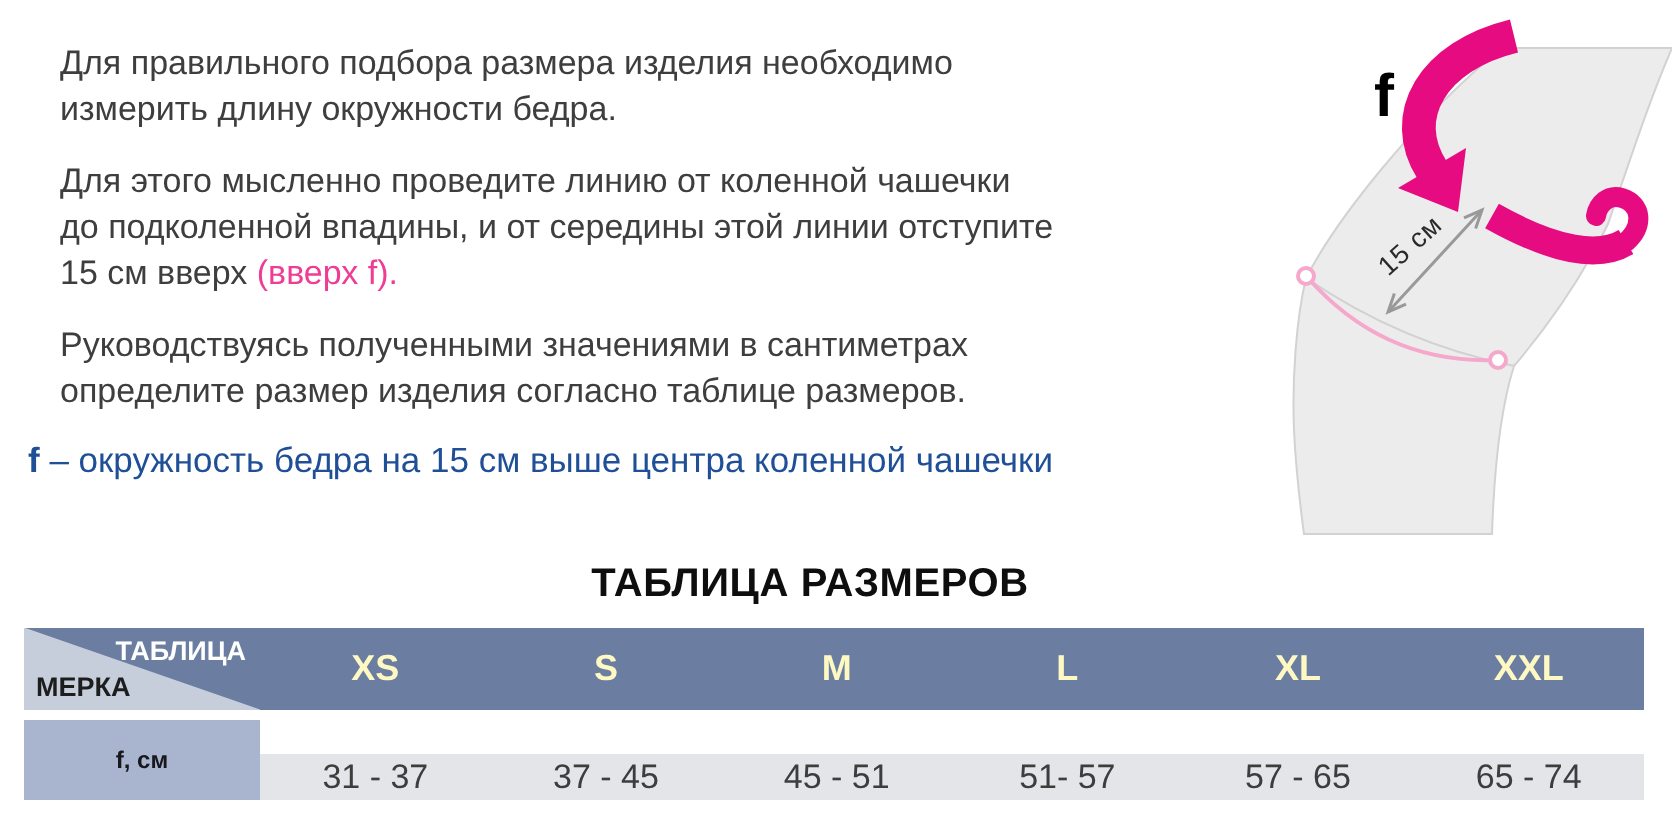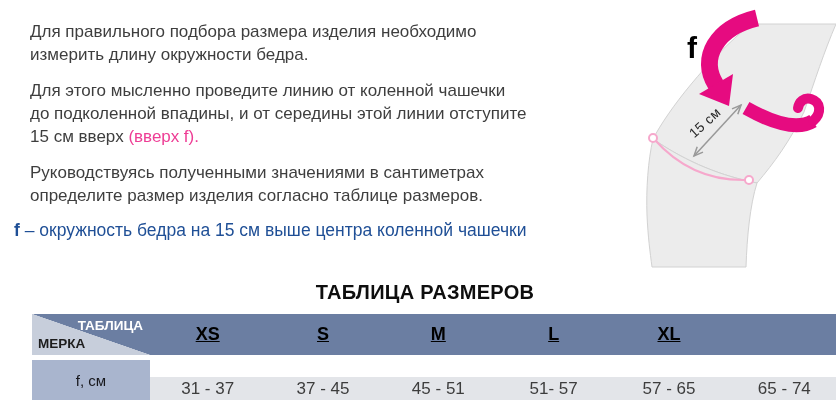--- a/index.html
+++ b/index.html
@@ -39,21 +39,20 @@
     top: 0;
     width: 236px;
     height: 290px;
   }
   
   .table-wrap {
     position: absolute;
     left: 0;
     top: 281px;
     width: 836px;
-    padding-left: 20px;
   }
   .table-title {
     width: 810px;
     text-align: center;
     font-weight: bold;
     font-size: 20px;
     letter-spacing: 0.3px;
     color: #0e0e0e;
   }
   .size-table {
@@ -84,38 +83,37 @@
     left: 6px;
     color: #1d1d1d;
     font-weight: bold;
     font-size: 13.5px;
     margin-top: 27px;
   }
   .size-cell {
     display: flex;
     align-items: center;
     justify-content: center;
-    color: #000000;
+    color: #fef9c3;
     font-weight: bold;
     font-size: 18px;
-    text-decoration: underline;
   }
   .tbody {
     display: grid;
     grid-template-columns: 118px repeat(6, 1fr);
     height: 40px;
     margin-top: 5px;
   }
   .row-label {
     background: #a9b5ce;
     display: flex;
     align-items: center;
     justify-content: center;
-    font-weight: normal;
-    font-size: 15px;
+    font-weight: bold;
+    font-size: 12px;
     color: #17171c;
   }
   .val-cell {
     background: #e3e5e9;
     display: flex;
     align-items: center;
     justify-content: center;
     font-size: 17px;
     color: #3d3d3d;
     margin-top: 17px;
@@ -175,20 +173,21 @@
       <div class="thead">
         <div class="corner">
           <span class="corner-top">ТАБЛИЦА</span>
           <span class="corner-bottom">МЕРКА</span>
         </div>
         <div class="size-cell">XS</div>
         <div class="size-cell">S</div>
         <div class="size-cell">M</div>
         <div class="size-cell">L</div>
         <div class="size-cell">XL</div>
+        <div class="size-cell">XXL</div>
       </div>
       <div class="tbody">
         <div class="row-label">f, см</div>
         <div class="val-cell">31 - 37</div>
         <div class="val-cell">37 - 45</div>
         <div class="val-cell">45 - 51</div>
         <div class="val-cell">51- 57</div>
         <div class="val-cell">57 - 65</div>
         <div class="val-cell">65 - 74</div>
       </div>

